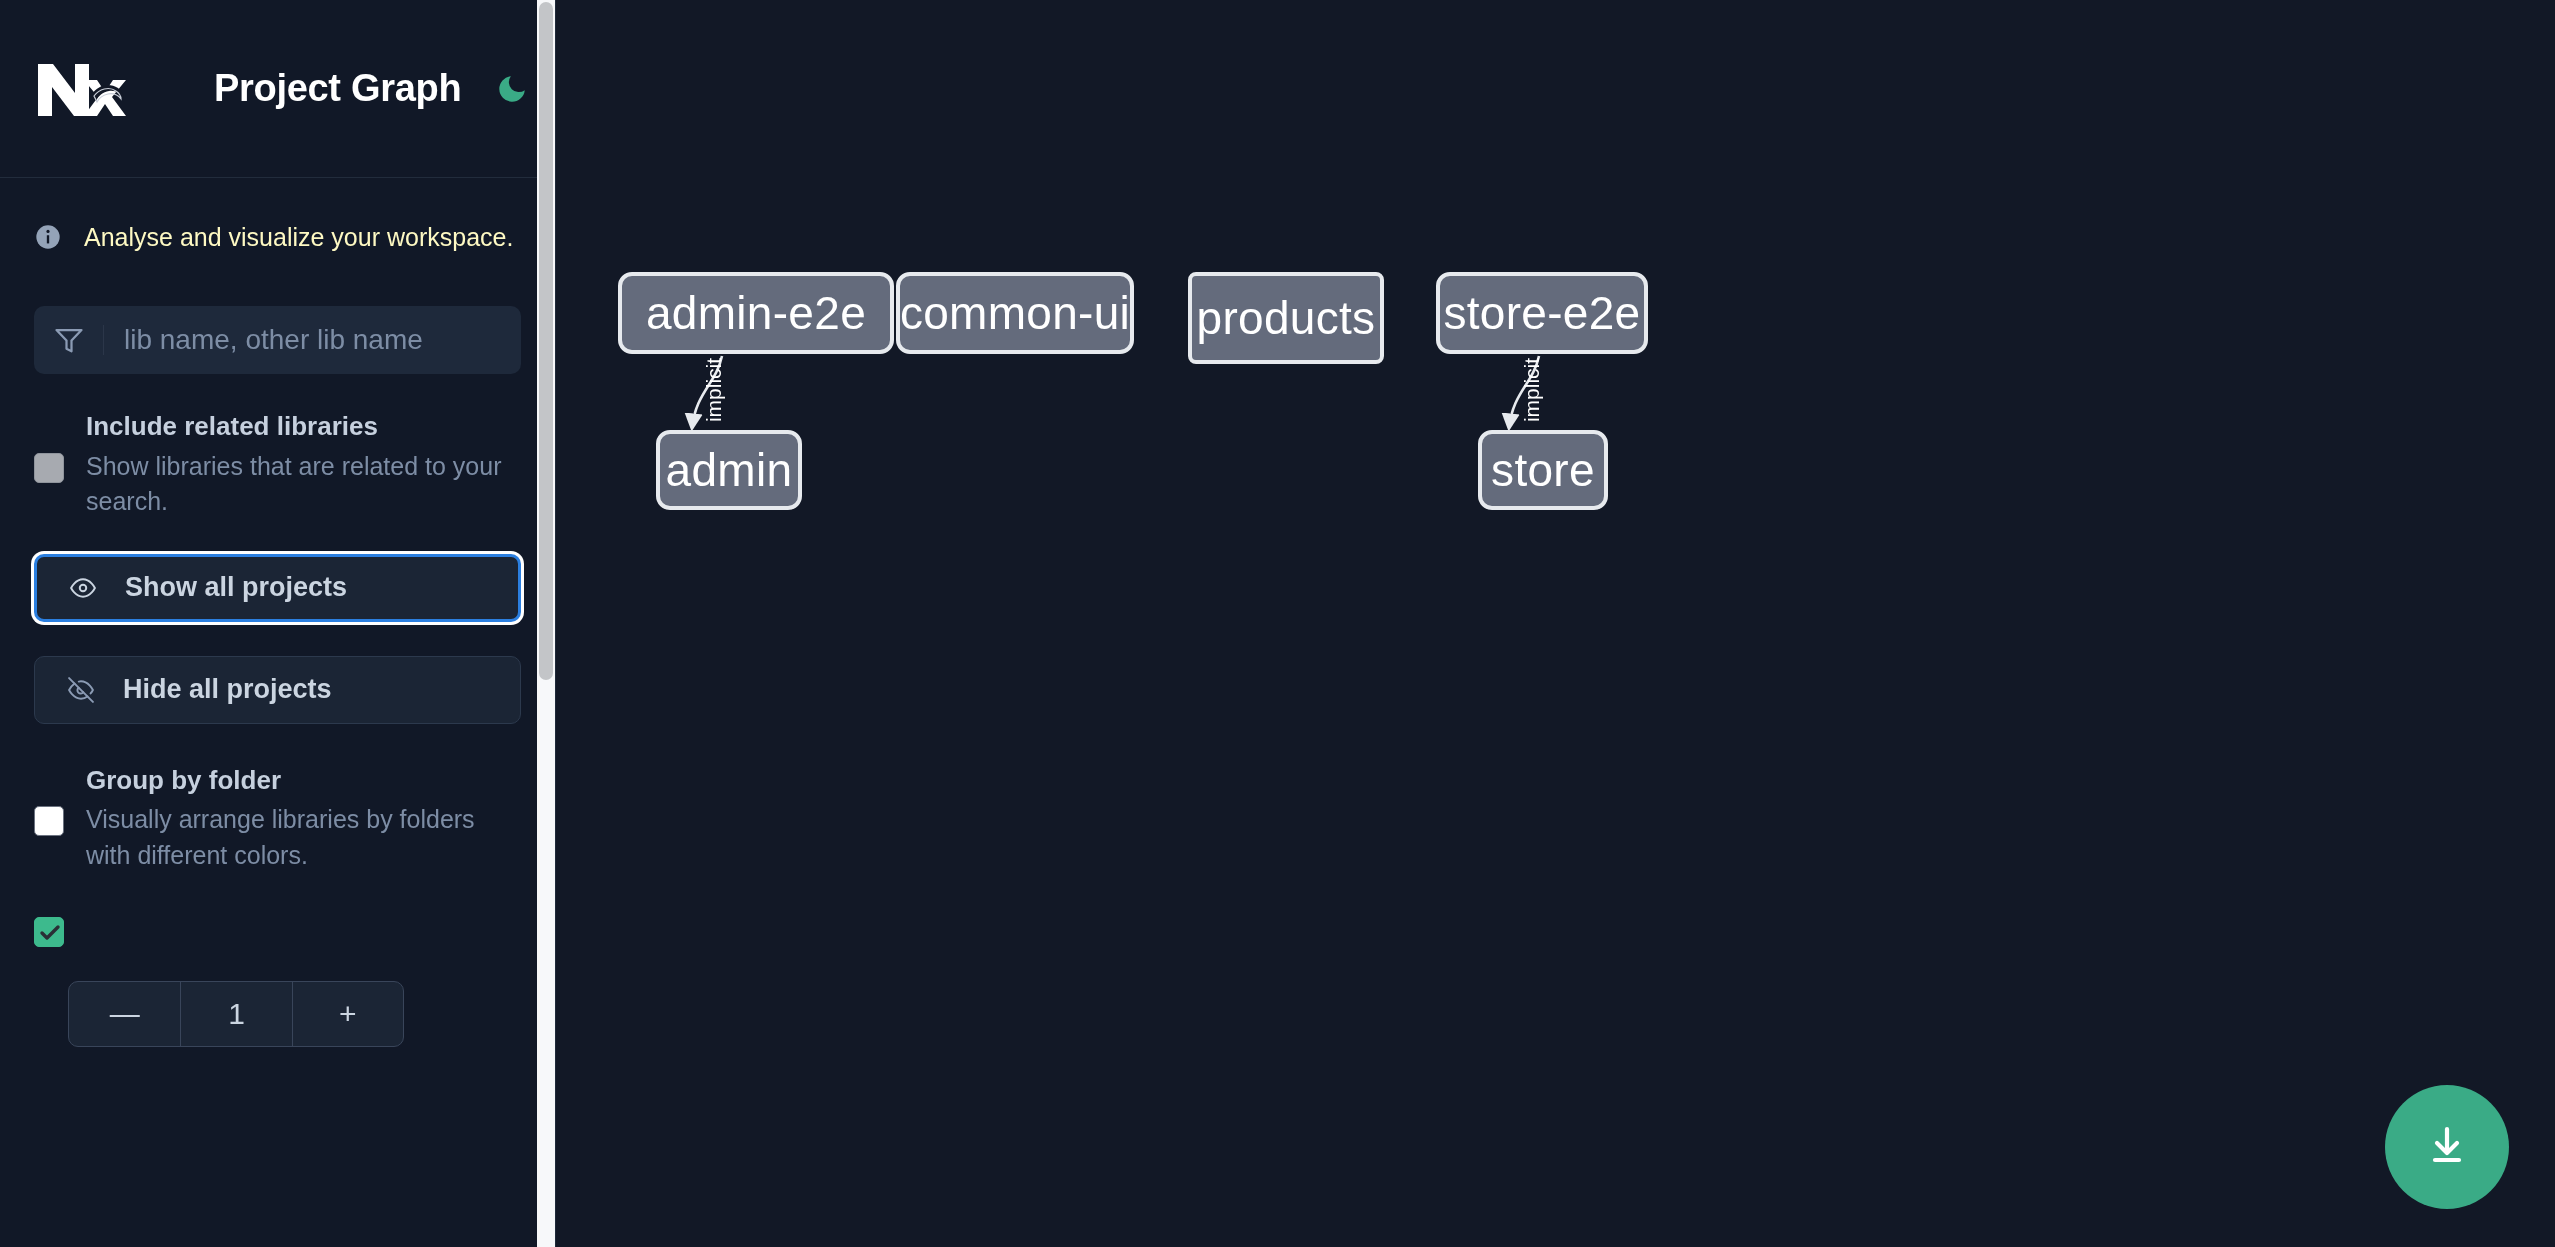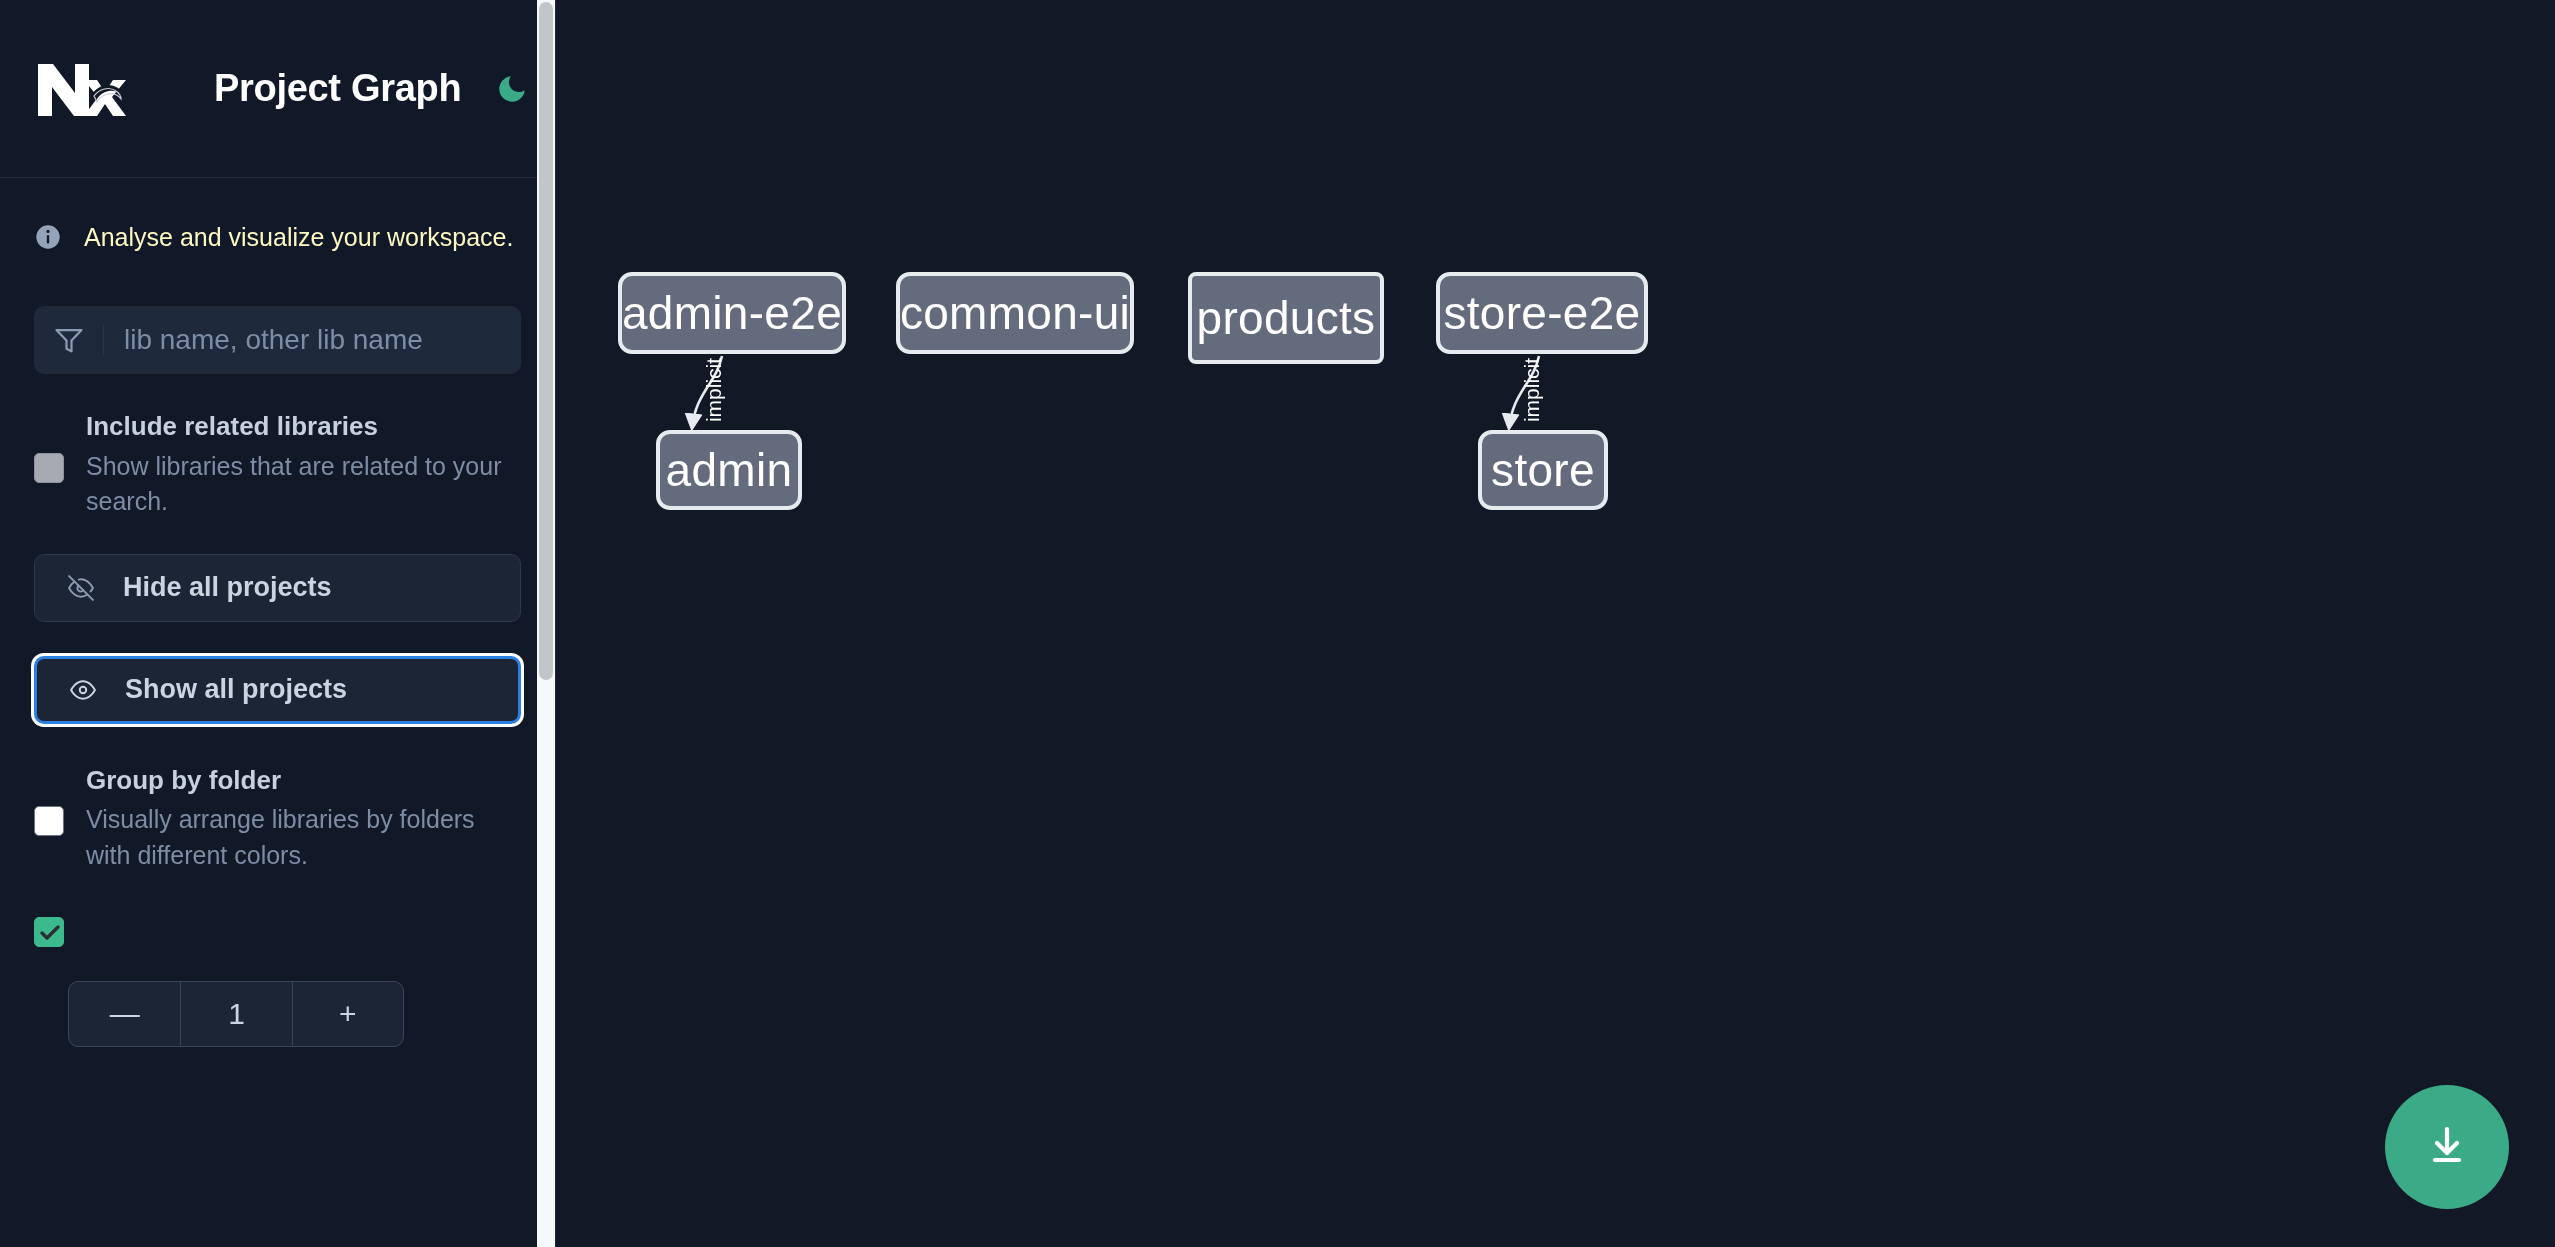--- a/index.html
+++ b/index.html
@@ -205,41 +205,41 @@
       </div>
 
       <div class="check-block">
         <span class="cb cb-grey"></span>
         <span class="check-texts">
           <span class="check-label">Include related libraries</span>
           <div class="check-desc">Show libraries that are related to your search.</div>
         </span>
       </div>
 
+      <div class="btn btn-focused">
+        <span class="ico">
+          <svg width="36" height="26" viewBox="0 0 24 24" fill="none" stroke="#cbd5e1" stroke-width="1.8" stroke-linecap="round" stroke-linejoin="round" xmlns="http://www.w3.org/2000/svg">
+            <path d="M1 12s4-8 11-8 11 8 11 8-4 8-11 8-11-8-11-8z"></path>
+            <circle cx="12" cy="12" r="3"></circle>
+          </svg>
+        </span>
+        <span class="btn-label">Show all projects</span>
+      </div>
+
       <div class="btn">
         <span class="ico">
           <svg width="36" height="26" viewBox="0 0 24 24" fill="none" stroke="#8b9bb4" stroke-width="1.8" stroke-linecap="round" stroke-linejoin="round" xmlns="http://www.w3.org/2000/svg">
             <path d="M17.94 17.94A10.07 10.07 0 0 1 12 20c-7 0-11-8-11-8a18.45 18.45 0 0 1 5.06-5.94M9.9 4.24A9.12 9.12 0 0 1 12 4c7 0 11 8 11 8a18.5 18.5 0 0 1-2.16 3.19"></path>
             <path d="M9.9 9.9a3 3 0 1 0 4.2 4.2"></path>
             <line x1="1" y1="1" x2="23" y2="23"></line>
           </svg>
         </span>
         <span class="btn-label">Hide all projects</span>
       </div>
 
-      <div class="btn btn-focused">
-        <span class="ico">
-          <svg width="36" height="26" viewBox="0 0 24 24" fill="none" stroke="#cbd5e1" stroke-width="1.8" stroke-linecap="round" stroke-linejoin="round" xmlns="http://www.w3.org/2000/svg">
-            <path d="M1 12s4-8 11-8 11 8 11 8-4 8-11 8-11-8-11-8z"></path>
-            <circle cx="12" cy="12" r="3"></circle>
-          </svg>
-        </span>
-        <span class="btn-label">Show all projects</span>
-      </div>
-
       <div class="check-block" style="margin-top:40px">
         <span class="cb cb-white"></span>
         <span class="check-texts">
           <span class="check-label">Group by folder</span>
           <div class="check-desc">Visually arrange libraries by folders with different colors.</div>
         </span>
       </div>
 
       <div class="check-block" style="margin-top:38px">
         <span class="cb cb-green">
@@ -272,21 +272,21 @@
       </defs>
 
       <path d="M 166 356 C 160 384 140 392 136 428" fill="none" stroke="#e7eaee" stroke-width="2.6" marker-end="url(#arrow)"></path>
 
       <path d="M 983 356 C 977 384 957 392 953 428" fill="none" stroke="#e7eaee" stroke-width="2.6" marker-end="url(#arrow)"></path>
     </svg>
 
     <div class="edge-label" style="left:118px; top:378px; width:80px; text-align:center;">implicit</div>
     <div class="edge-label" style="left:936px; top:378px; width:80px; text-align:center;">implicit</div>
 
-    <div class="node" style="left:62px;  top:272px; width:228px; height:82px;">admin-e2e</div>
+    <div class="node" style="left:62px;  top:272px; width:276px; height:82px;">admin-e2e</div>
     <div class="node" style="left:340px; top:272px; width:238px; height:82px;">common-ui</div>
     <div class="node" style="left:632px; top:272px; width:196px; height:92px;border-radius:8px;">products</div>
     <div class="node" style="left:880px; top:272px; width:212px; height:82px;">store-e2e</div>
     <div class="node" style="left:100px; top:430px; width:146px; height:80px;">admin</div>
     <div class="node" style="left:922px; top:430px; width:130px; height:80px;">store</div>
 
     <div class="fab">
       <span>
         <svg width="48" height="48" viewBox="0 0 24 24" fill="none" stroke="#ffffff" stroke-width="2.1" stroke-linecap="round" stroke-linejoin="round" xmlns="http://www.w3.org/2000/svg">
           <line x1="12" y1="4" x2="12" y2="15"></line>

